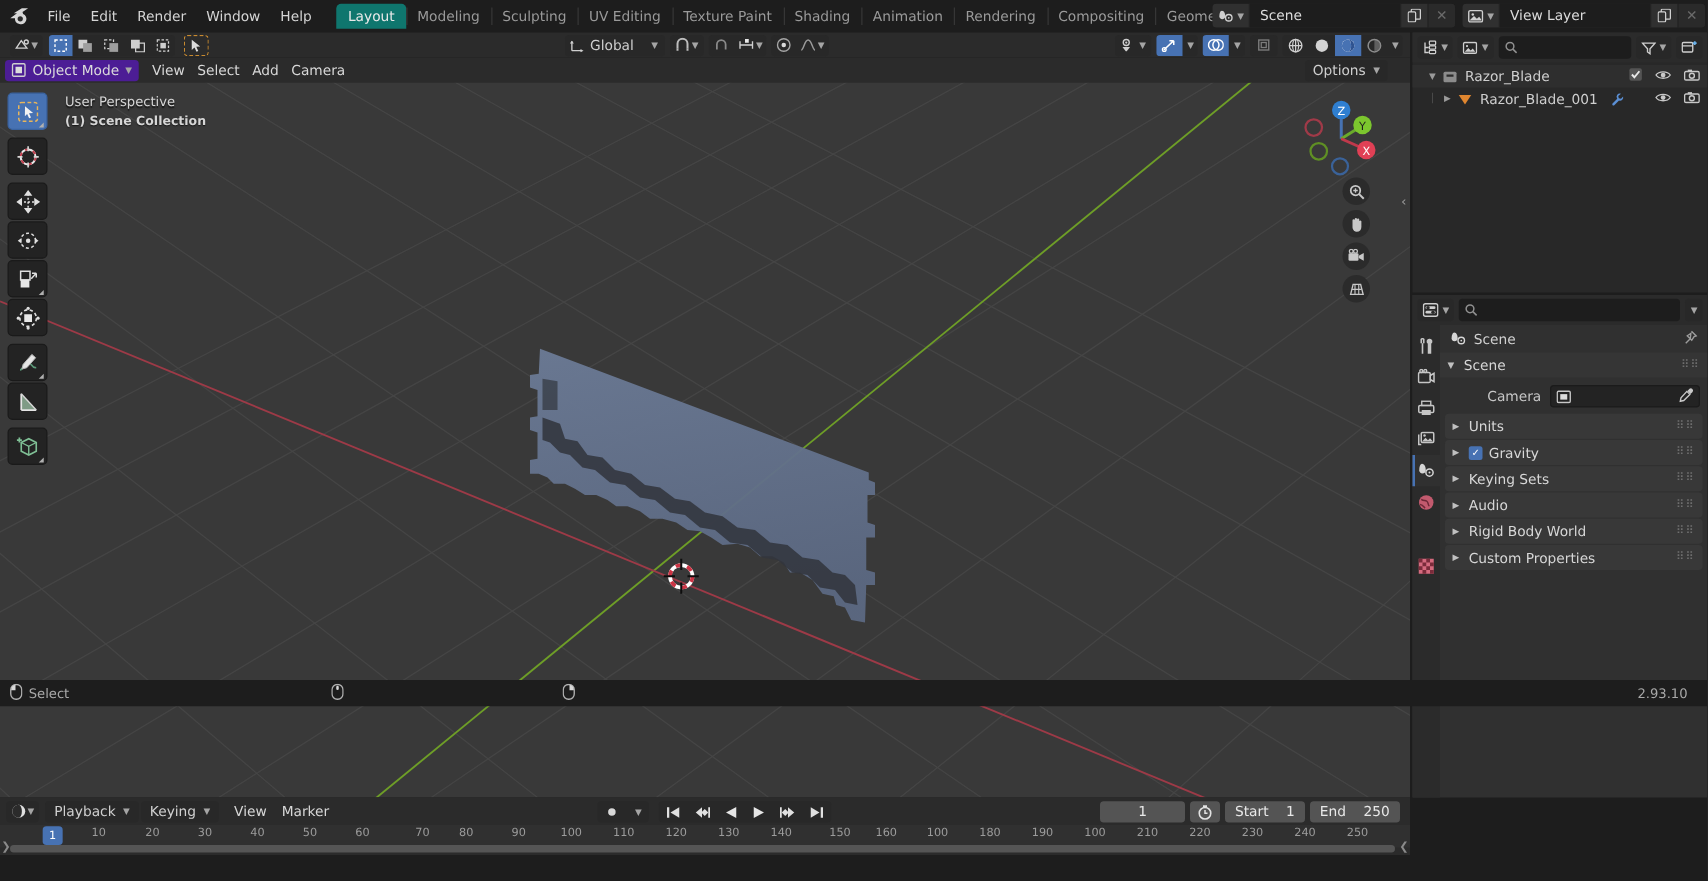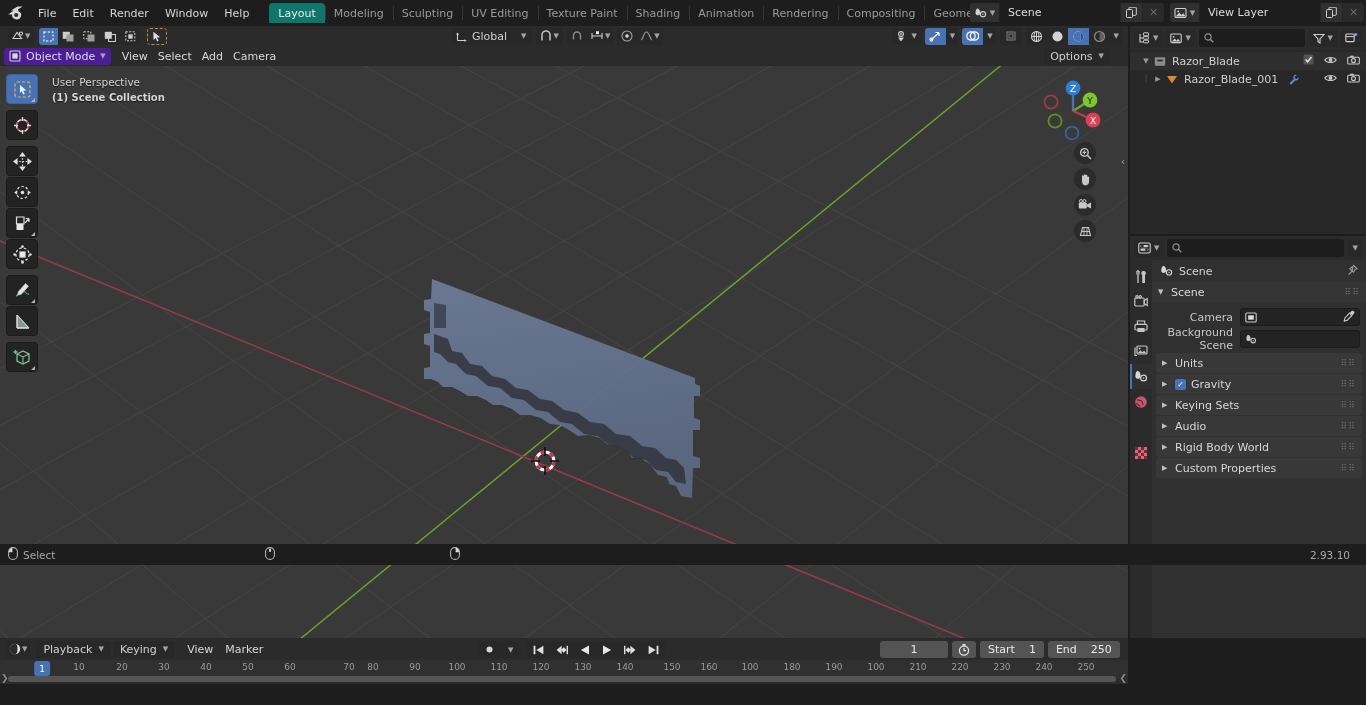--- a/index.html
+++ b/index.html
@@ -932,32 +932,20 @@
                   </svg>
               </span>
               <span class="eyedrop">
                 <svg width="12" height="12" viewBox="0 0 12 12">
                     <path d="M8.6 1 a1.8 1.8 0 0 1 2.5 2.5 L9.4 5.2 L6.9 2.7 Z" fill="#c8c8c8"></path>
                     <path d="M6.5 3.1 L8.9 5.5 L4 10.4 L1.2 11 L1.8 8.2 Z" fill="none" stroke="#c8c8c8" stroke-width="1.1"></path>
                   </svg>
               </span>
             </div>
           </div>
-          <div class="prop-row">
-            <div class="prop-label">Background Scene</div>
-            <div class="prop-field">
-              <span style="display:flex">
-                <svg width="12" height="11" viewBox="0 0 12 11">
-                    <path d="M3.2 1 C5 1 5.6 3.2 5.6 5 C5.6 6.3 4.6 7.1 3.4 7.1 C2.2 7.1 1.4 6.2 1.4 5 C1.4 3.2 1.9 1 3.2 1Z" fill="#c8c8c8"></path>
-                    <circle cx="8.2" cy="6.6" r="2.3" fill="none" stroke="#c8c8c8" stroke-width="1.1"></circle>
-                    <circle cx="8.2" cy="6.6" r="0.6" fill="#c8c8c8"></circle>
-                  </svg>
-              </span>
-            </div>
-          </div>
         </div>
 
         <div class="panel-head closed" style="margin-top:4px">
           <span class="tri">▶</span>
           <span>Units</span>
           <span class="grip">⠿⠿</span>
         </div>
         <div class="panel-head closed">
           <span class="tri">▶</span>
           <span class="cbox">✓</span>
@@ -1088,21 +1076,21 @@
     </div>
 
     <div class="tl-ruler">
       <div class="playhead" style="left:42px">1</div>
       <div class="tl-tick" style="left:79px">10</div>
       <div class="tl-tick" style="left:122px">20</div>
       <div class="tl-tick" style="left:164px">30</div>
       <div class="tl-tick" style="left:206px">40</div>
       <div class="tl-tick" style="left:248px">50</div>
       <div class="tl-tick" style="left:290px">60</div>
-      <div class="tl-tick" style="left:349px">70</div>
+      <div class="tl-tick" style="left:338px">70</div>
       <div class="tl-tick" style="left:373px">80</div>
       <div class="tl-tick" style="left:415px">90</div>
       <div class="tl-tick" style="left:457px">100</div>
       <div class="tl-tick" style="left:499px">110</div>
       <div class="tl-tick" style="left:541px">120</div>
       <div class="tl-tick" style="left:583px">130</div>
       <div class="tl-tick" style="left:625px">140</div>
       <div class="tl-tick" style="left:672px">150</div>
       <div class="tl-tick" style="left:709px">160</div>
       <div class="tl-tick" style="left:750px">100</div>

